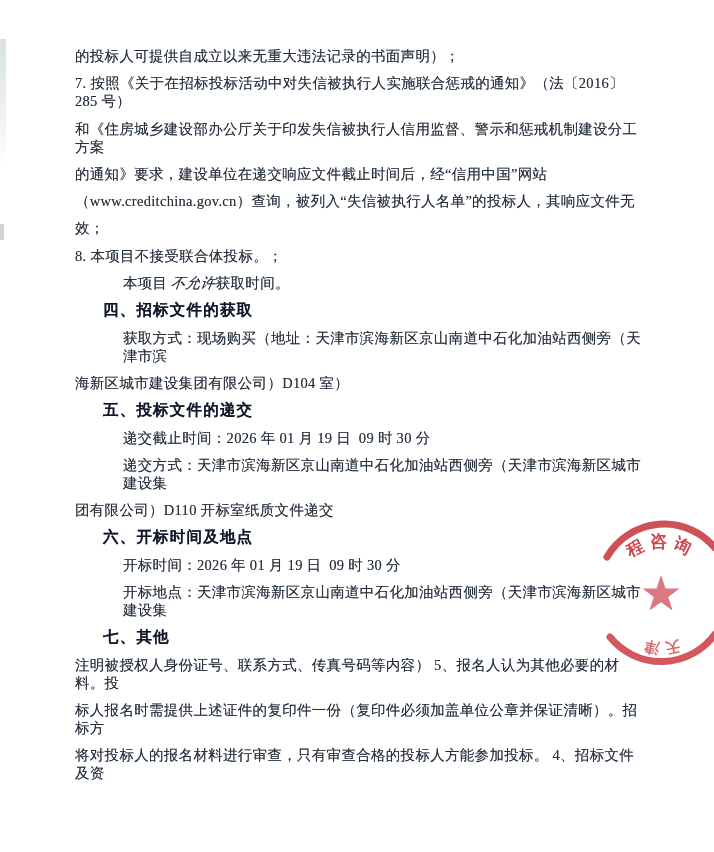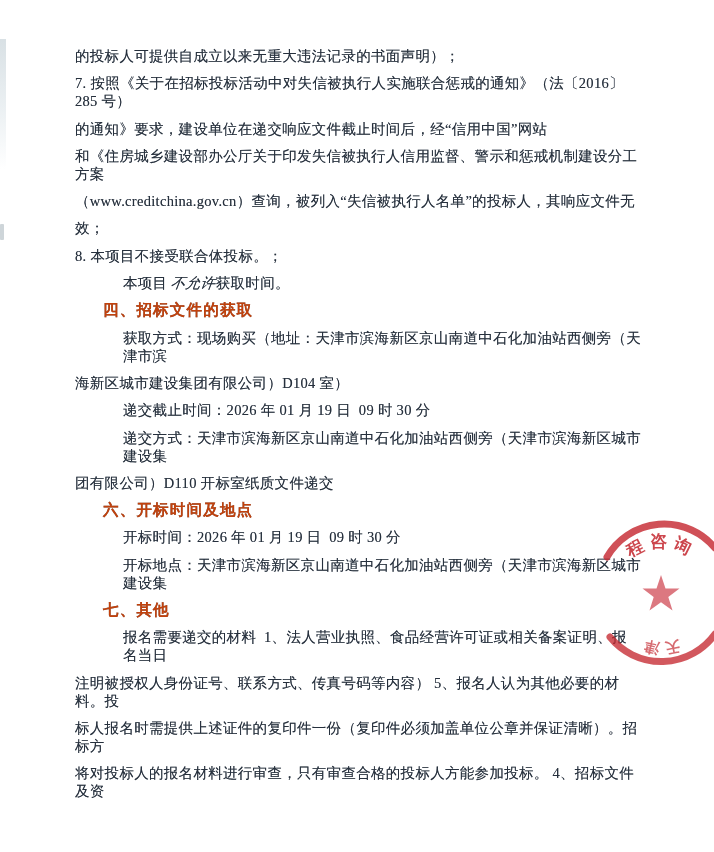--- a/index.html
+++ b/index.html
@@ -29,56 +29,56 @@
     min-height:18px;line-height:18px;
     font-size:14.5px;letter-spacing:0.3px;
     text-shadow:0 0 .5px rgba(38,48,61,.55);
     white-space:pre-wrap;
   }
   .ind{padding-left:48px;}
   .head{
     padding-left:28px;
     font-family:"Liberation Sans","DejaVu Sans",sans-serif;
     font-weight:bold;font-size:15.5px;letter-spacing:1.2px;
-    color:#c2410c;text-shadow:0 0 .4px rgba(20,28,38,.6);
+    color:#0f172a;text-shadow:0 0 .4px rgba(20,28,38,.6);
   }
   .em-it{font-style:italic;transform:skewX(-8deg);display:inline-block;}
   .stamp{
     position:absolute;left:600px;top:462px;width:114px;height:200px;
     opacity:.85;pointer-events:none;
   }
 </style>
 </head>
 <body>
 
 <div class="page">
 
   <div class="edge"></div>
   <div class="edge-dash"></div>
 
   <main class="doc">
     <p class="ln">的投标人可提供自成立以来无重大违法记录的书面声明）；</p>
     <p class="ln">7. 按照《关于在招标投标活动中对失信被执行人实施联合惩戒的通知》（法〔2016〕285 号）</p>
+    <p class="ln">和《住房城乡建设部办公厅关于印发失信被执行人信用监督、警示和惩戒机制建设分工方案</p>
     <p class="ln">的通知》要求，建设单位在递交响应文件截止时间后，经“信用中国”网站</p>
-    <p class="ln">和《住房城乡建设部办公厅关于印发失信被执行人信用监督、警示和惩戒机制建设分工方案</p>
     <p class="ln">（www.creditchina.gov.cn）查询，被列入“失信被执行人名单”的投标人，其响应文件无</p>
     <p class="ln">效；</p>
     <p class="ln">8. 本项目不接受联合体投标。；</p>
     <p class="ln ind"><span>本项目 </span><span class="em-it">不允许</span><span>获取时间。</span></p>
     <p class="ln head">四、招标文件的获取</p>
     <p class="ln ind">获取方式：现场购买（地址：天津市滨海新区京山南道中石化加油站西侧旁（天津市滨</p>
     <p class="ln">海新区城市建设集团有限公司）D104 室）</p>
+    <p class="ln head">五、投标文件的递交</p>
     <p class="ln ind">递交截止时间：2026 年 01 月 19 日  09 时 30 分</p>
     <p class="ln ind">递交方式：天津市滨海新区京山南道中石化加油站西侧旁（天津市滨海新区城市建设集</p>
     <p class="ln">团有限公司）D110 开标室纸质文件递交</p>
     <p class="ln head">六、开标时间及地点</p>
     <p class="ln ind">开标时间：2026 年 01 月 19 日  09 时 30 分</p>
     <p class="ln ind">开标地点：天津市滨海新区京山南道中石化加油站西侧旁（天津市滨海新区城市建设集</p>
     <p class="ln head">七、其他</p>
-    <p class="ln ind">报名需要递交的材料  1、法人营业执照、食品经营许可证或相关备案证明、报名当日</p>
     <p class="ln">注明被授权人身份证号、联系方式、传真号码等内容） 5、报名人认为其他必要的材料。投</p>
     <p class="ln">标人报名时需提供上述证件的复印件一份（复印件必须加盖单位公章并保证清晰）。招标方</p>
     <p class="ln">将对投标人的报名材料进行审查，只有审查合格的投标人方能参加投标。 4、招标文件及资</p>
 
   </main>
 
   <svg class="stamp" viewBox="0 0 114 200" xmlns="http://www.w3.org/2000/svg">
     <defs>
       <path id="arcTop" d="M 27.1 60.1 A 48 48 0 0 1 94.9 60.1" fill="none"></path>
       <path id="arcBottom" d="M 97.8 124.9 A 48 48 0 0 1 24.2 124.9" fill="none"></path>

